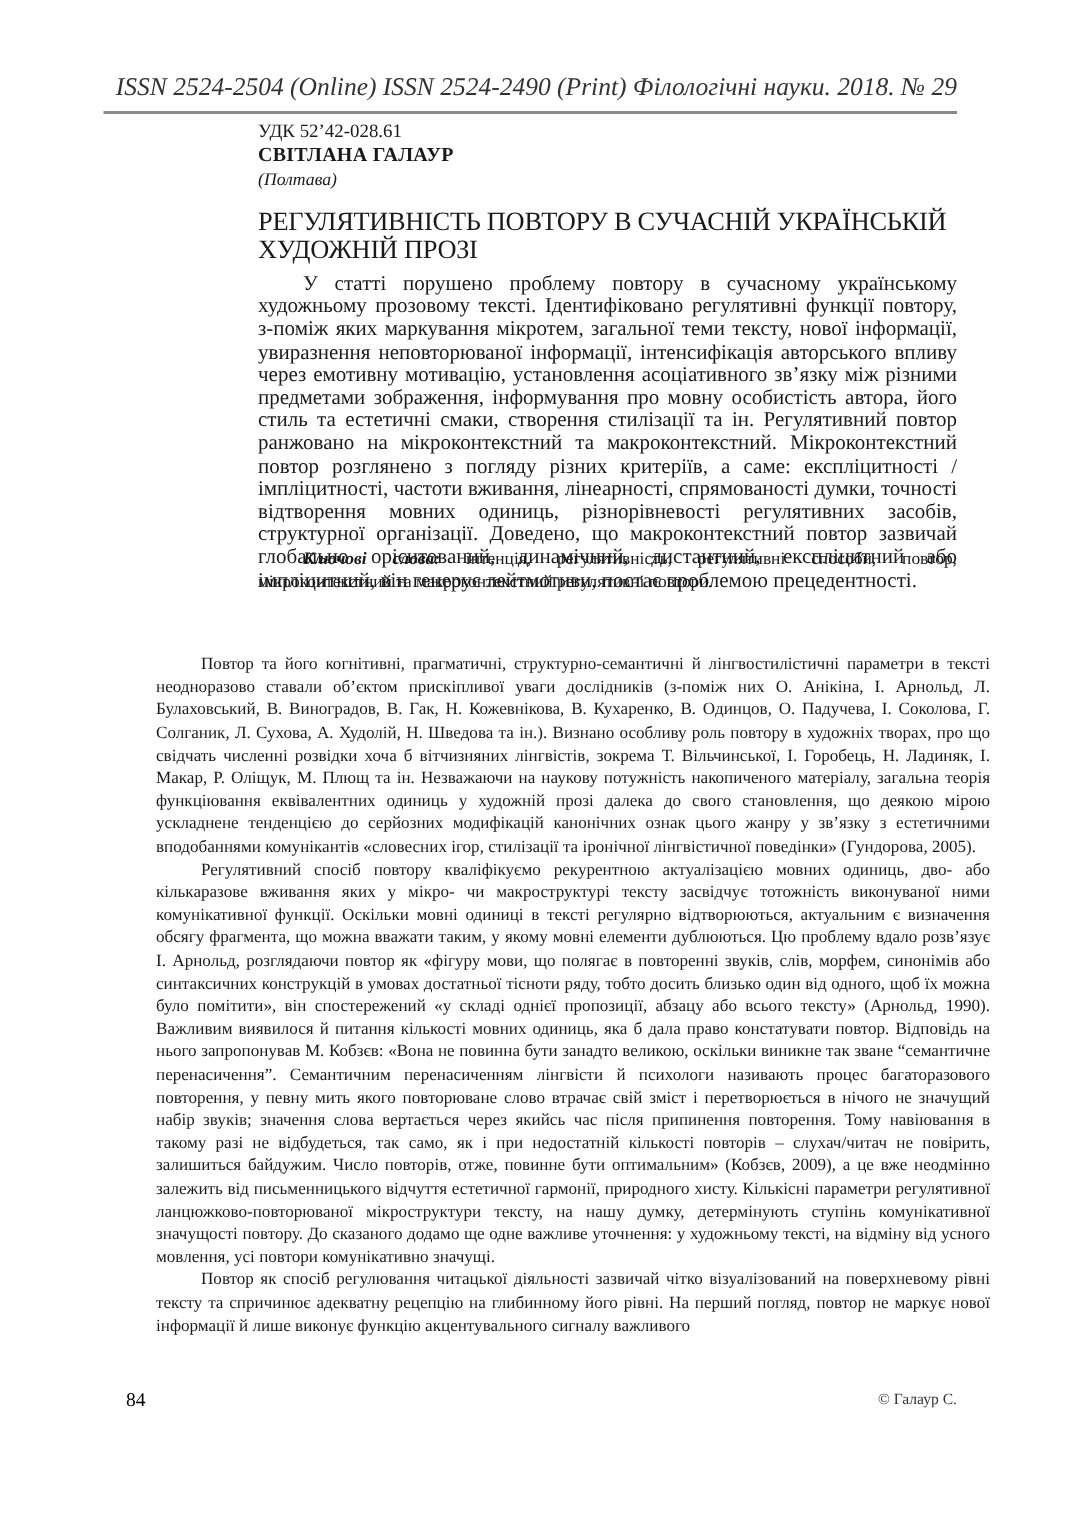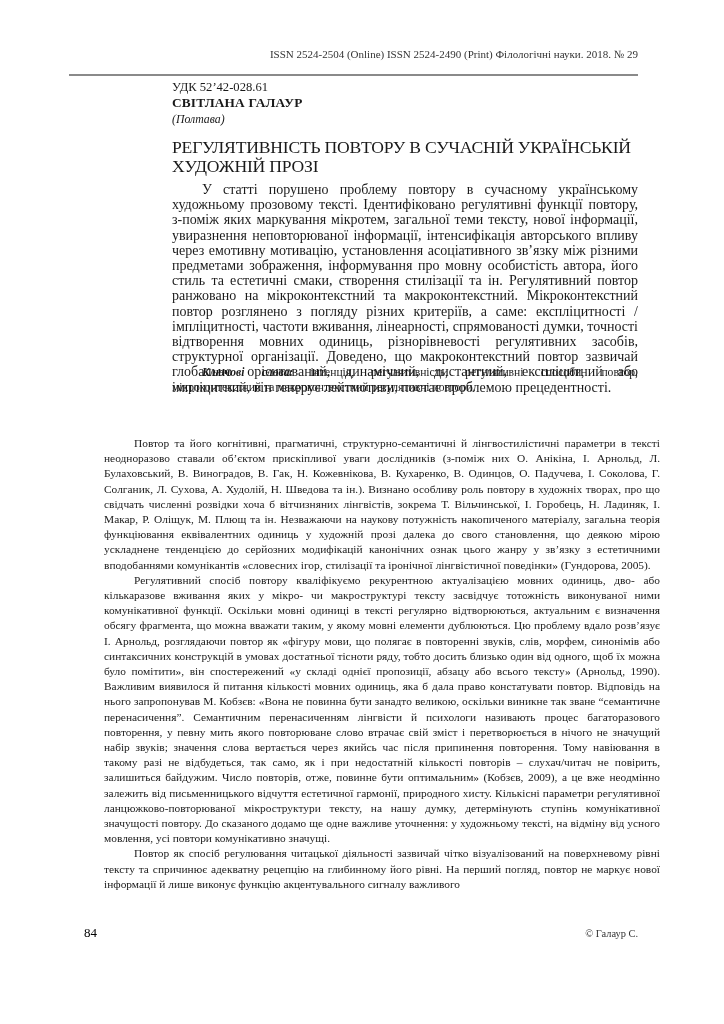--- a/index.html
+++ b/index.html
@@ -3,21 +3,21 @@
   <meta charset="utf-8">
   <style>
     html, body { margin: 0; padding: 0; background: #ffffff; }
     body {
       width: 724px; height: 1024px; position: relative; overflow: hidden;
       font-family: "Liberation Serif", "DejaVu Serif", serif;
       color: #1a1a1a;
     }
     .running-head {
       position: absolute; top: 48px; right: 86px;
-      font-size: 11px; color: #333;
+      font-style: italic; font-size: 17px; color: #333;
       white-space: nowrap;
     }
     .rule {
       position: absolute; top: 74px; left: 69px; width: 569px; height: 2px;
       background: #8a8a8a;
     }
     .meta-block { position: absolute; left: 172px; top: 80px; width: 470px; }
     .udk { font-size: 12.6px; line-height: 15px; }
     .author { font-size: 13.3px; font-weight: bold; line-height: 16px; letter-spacing: 0.2px; }
     .city { font-size: 11.8px; font-style: italic; line-height: 16px; }

